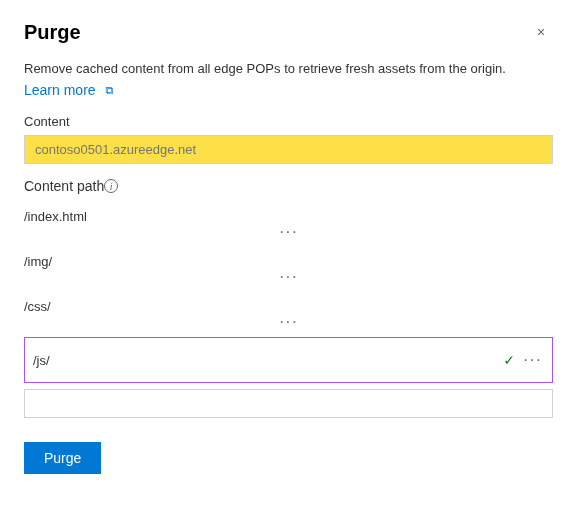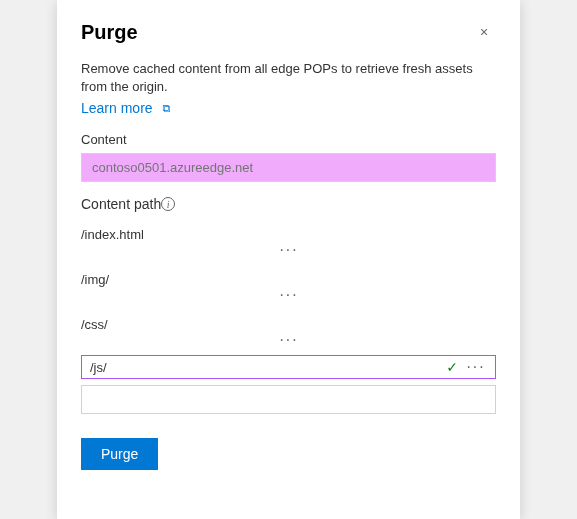--- a/index.html
+++ b/index.html
@@ -14,21 +14,21 @@
       background: #f0f0f0;
       display: flex;
       justify-content: center;
       align-items: center;
       width: 577px;
       height: 519px;
     }
 
     .dialog {
       background: #ffffff;
-      width: 463px;
+      width: 577px;
       height: 519px;
       position: relative;
       box-shadow: 0 2px 12px rgba(0,0,0,0.15);
       padding: 20px 24px 24px 24px;
       display: flex;
       flex-direction: column;
     }
 
     .dialog-header {
       display: flex;
@@ -83,21 +83,21 @@
       font-size: 13px;
       color: #333;
       margin-bottom: 6px;
       font-weight: 400;
     }
 
     .endpoint-input {
       width: 100%;
       padding: 6px 10px;
       border: 1px solid #d2d2d2;
-      background: #f0abfc;
+      background: #fde047;
       color: #666;
       font-size: 13px;
       margin-bottom: 14px;
       outline: none;
     }
 
     .purge-all-row {
       display: flex;
       align-items: center;
       gap: 8px;
@@ -202,21 +202,21 @@
       display: flex;
       justify-content: space-between;
       padding: 7px 0;
       flex-direction: column;
     }
 
     .path-active-row {
       display: flex;
       align-items: center;
       justify-content: space-between;
-      padding: 3px 8px;
+      padding: 14px 8px;
       border: 1.5px solid #a855f7;
       margin-bottom: 4px;
     }
   </style>
 </head>
 <body>
 
 <div class="dialog">
 
   <div class="dialog-header">

